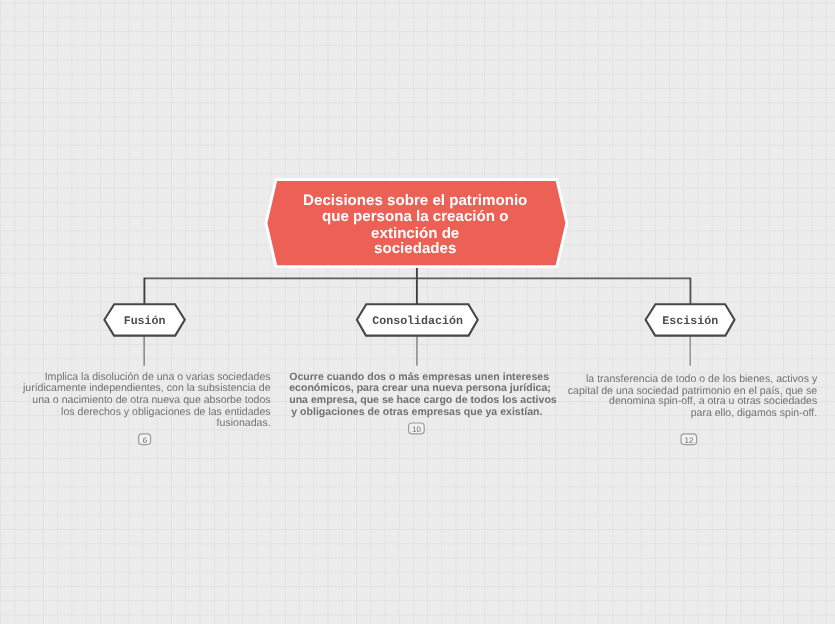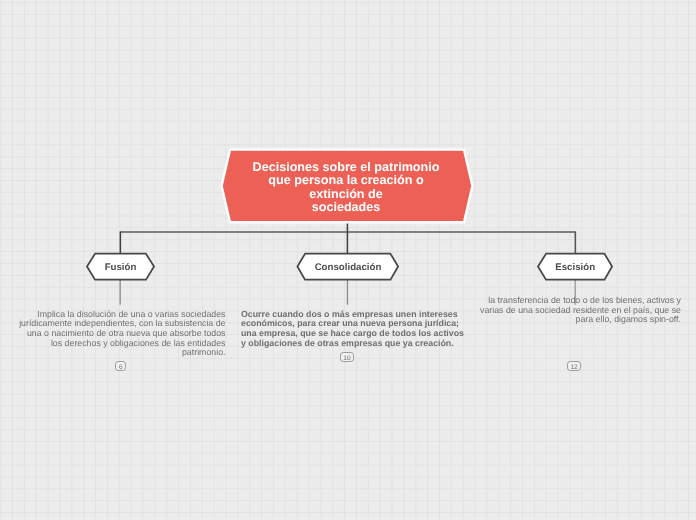--- a/index.html
+++ b/index.html
@@ -20,21 +20,21 @@
   .root-text{
     position:absolute;left:220px;top:161px;width:252px;
     text-align:center;color:#ffffff;font-size:12.6px;font-weight:bold;
     line-height:13.4px;
     font-family:"Liberation Sans",sans-serif;
   }
   .root-text div,.branch-desc div{white-space:nowrap;}
   .branch-title{
     position:absolute;text-align:center;color:#4d4d4d;
     font-size:9.7px;font-weight:bold;line-height:12px;
-    font-family:Liberation Sans, sans-serif;
+    font-family:Liberation Mono, monospace;
   }
   .branch-desc{
     position:absolute;text-align:right;color:#707070;
     font-size:8.8px;line-height:9.7px;
     font-family:"Liberation Sans",sans-serif;
   }
   .badge{
     position:absolute;border:1px solid #9c9c9c;border-radius:3.2px;
     background:#f1f1f1;color:#6a6a6a;font-size:6.6px;line-height:12.6px;
     text-align:center;height:10.1px;box-sizing:border-box;
@@ -73,32 +73,33 @@
 
   <div class="branch-title" style="left:86px;top:261.5px;width:69px;">Fusión</div>
   <div class="branch-title" style="left:297px;top:261.5px;width:102px;">Consolidación</div>
   <div class="branch-title" style="left:537.5px;top:261.5px;width:75.4px;">Escisión</div>
 
   <div class="branch-desc" style="left:14.5px;top:309.5px;width:211px;">
     <div>Implica la disolución de una o varias sociedades</div>
     <div>jurídicamente independientes, con la subsistencia de</div>
     <div>una o nacimiento de otra nueva que absorbe todos</div>
     <div>los derechos y obligaciones de las entidades</div>
-    <div>patrimonio.</div>
+    <div>fusionadas.</div>
   </div>
 
   <div class="branch-desc" style="left:241px;top:309.5px;width:211px;font-weight:bold;">
     <div>Ocurre cuando dos o más empresas unen intereses</div>
     <div>económicos, para crear una nueva persona jurídica;</div>
     <div>una empresa, que se hace cargo de todos los activos</div>
-    <div>y obligaciones de otras empresas que ya creación.</div>
+    <div>y obligaciones de otras empresas que ya existían.</div>
   </div>
 
-  <div class="branch-desc" style="left:470px;top:296px;width:211px;">
+  <div class="branch-desc" style="left:470px;top:311px;width:211px;">
     <div>la transferencia de todo o de los bienes, activos y</div>
-    <div>varias de una sociedad residente en el país, que se</div>
+    <div>capital de una sociedad patrimonio en el país, que se</div>
+    <div>denomina spin-off, a otra u otras sociedades</div>
     <div>para ello, digamos spin-off.</div>
   </div>
 
   <div class="badge" style="left:115.2px;top:361px;width:11.3px;">6</div>
   <div class="badge" style="left:340px;top:351.7px;width:14px;">10</div>
   <div class="badge" style="left:567.2px;top:361.4px;width:13.8px;">12</div>
 </div>
 
 </body></html>

